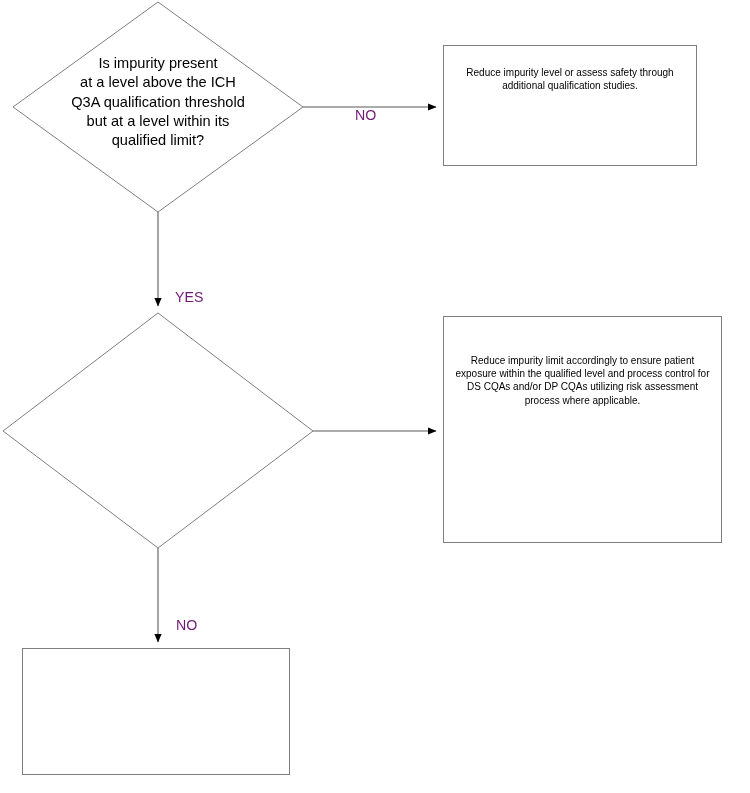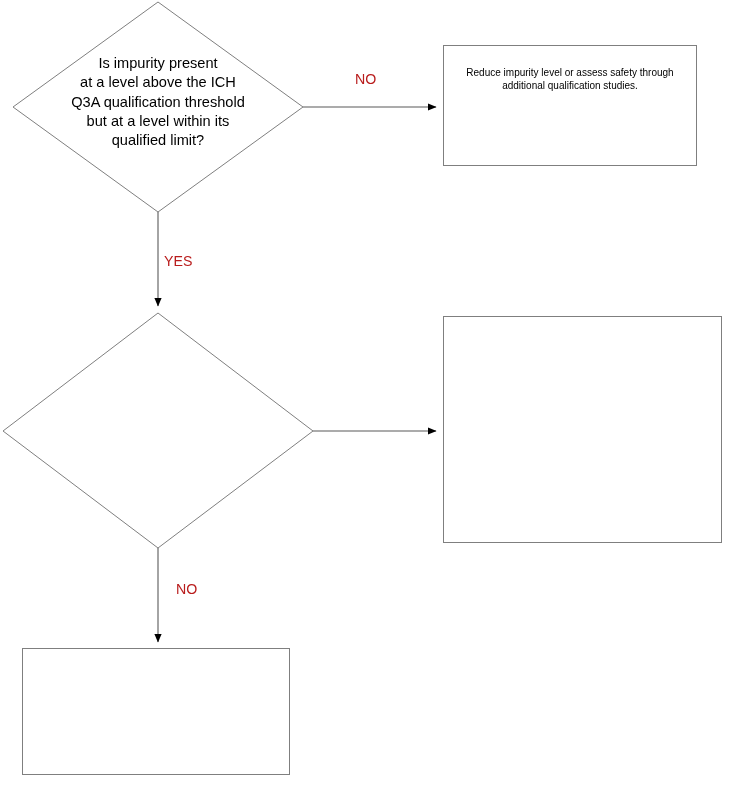--- a/index.html
+++ b/index.html
@@ -38,22 +38,23 @@
   .decision-text {
     font-size: 14.6px;
   }
   .process-text {
     font-size: 10px;
   }
   .edge-label {
     position: absolute;
     font-size: 14.2px;
     line-height: 1.22;
-    color: #b91c1c;
+    color: #701a75;
     white-space: pre-line;
+    margin-top: 36px;
   }
   
   #decision-1-text {
     left: 24px;
     top: 54px;
     width: 268px;
   }
   
   #process-1-text {
     left: 449px;
@@ -78,21 +79,21 @@
     top: 678px;
     width: 260px;
   }
   
   #edge-label-no-1 {
     left: 355px;
     top: 71px;
     text-align: center;
   }
   #edge-label-yes-1 {
-    left: 164px;
+    left: 175px;
     top: 253px;
     text-align: right;
   }
   #edge-label-yes-unknown {
     left: 349px;
     top: 379px;
     text-align: center;
     width: 88px;
   }
   #edge-label-no-2 {
@@ -134,20 +135,21 @@
 
   <div class="node-text decision-text" id="decision-1-text">Is impurity present
 at a level above the ICH
 Q3A qualification threshold
 but at a level within its
 qualified limit?</div>
 
   <div class="node-text process-text" id="process-1-text">Reduce impurity level or assess safety through additional qualification studies.</div>
 
 
+  <div class="node-text process-text" id="process-2-text">Reduce impurity limit accordingly to ensure patient exposure within the qualified level and process control for DS CQAs and/or DP CQAs utilizing risk assessment process where applicable.</div>
 
 
   <div class="edge-label" id="edge-label-no-1">NO</div>
 
   <div class="edge-label" id="edge-label-yes-1">YES</div>
 
 
   <div class="edge-label" id="edge-label-no-2">NO</div>
 
 </div>

